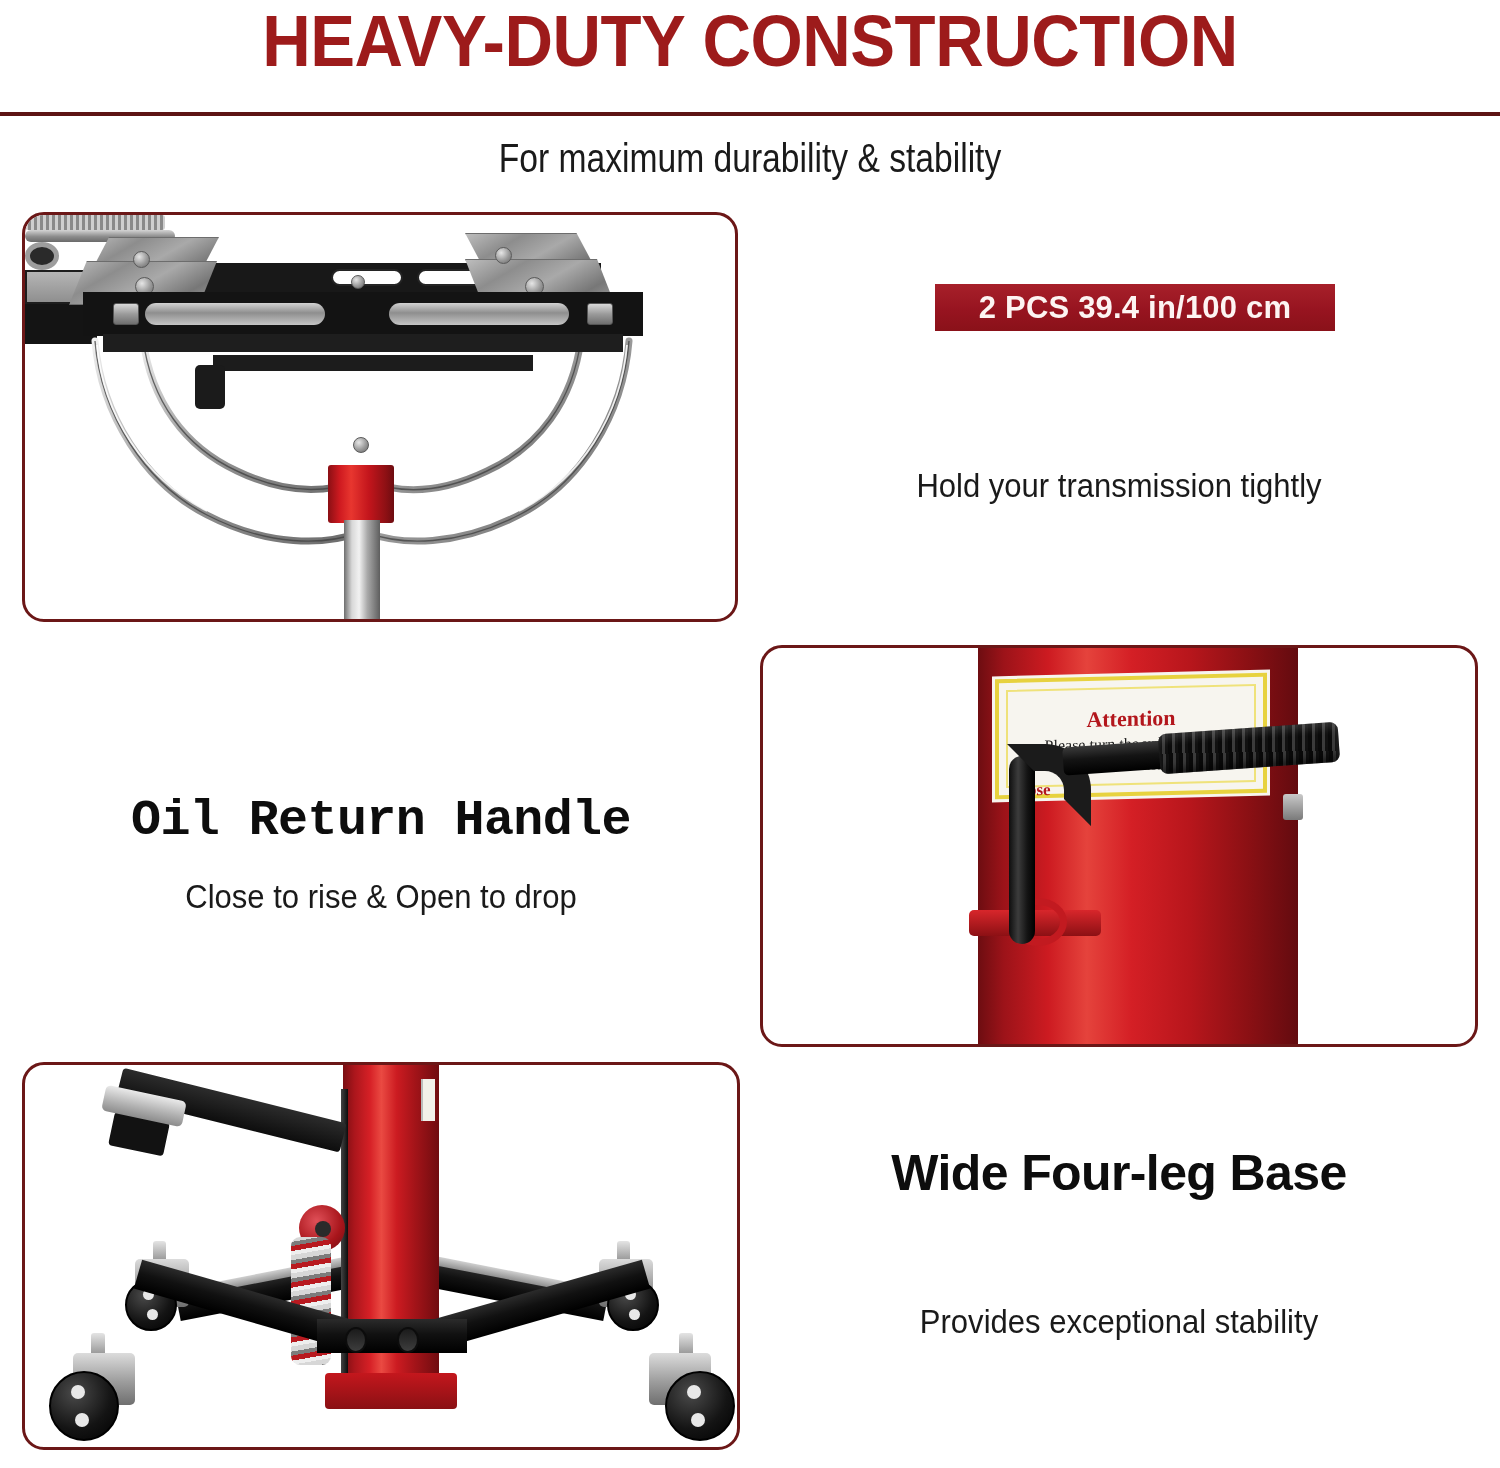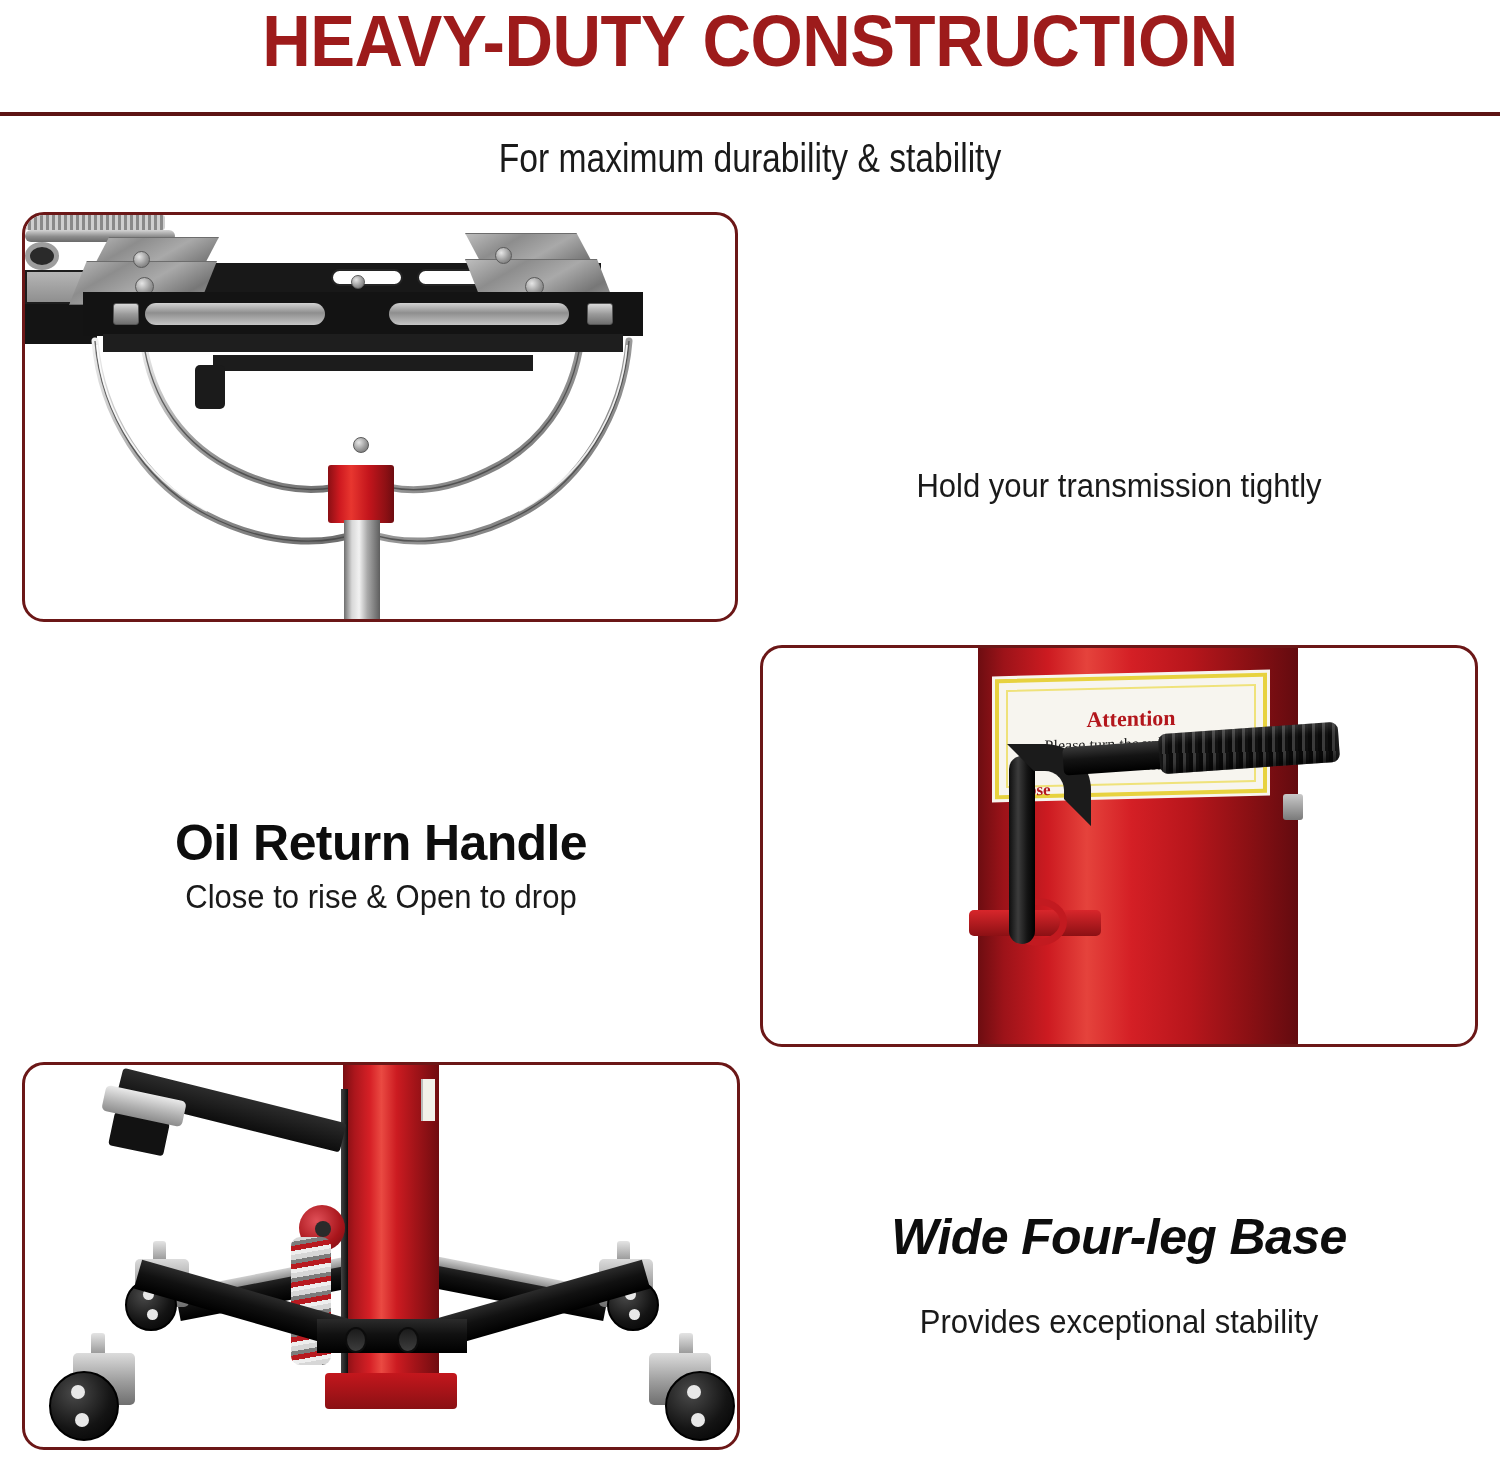--- a/index.html
+++ b/index.html
@@ -81,24 +81,24 @@
     font-size: 33px;
     color: #1a1a1a;
     white-space: nowrap;
     text-align: center;
     transform: scaleX(0.94);
   }
 
   #title-chain { left: 760px; top: 378px; width: 718px; }
   #sub-chain   { left: 760px; top: 467px; width: 718px; }
 
-  #title-handle { left: 22px; top: 814px; width: 718px; }
+  #title-handle { left: 22px; top: 792px; width: 718px; font-family: Liberation Mono, monospace; }
   #sub-handle   { left: 22px; top: 878px; width: 718px; }
 
-  #title-base { left: 760px; top: 1208px; width: 718px; font-style: italic; }
+  #title-base { left: 760px; top: 1144px; width: 718px; }
   #sub-base   { left: 760px; top: 1303px; width: 718px; }
 
   
   .ill { position: absolute; inset: 0; }
   .blk { position: absolute; background: #161616; }
   .redpart {
     position: absolute;
     background: linear-gradient(90deg, #8a0f14 0%, #cf1a20 18%, #e8362f 35%, #c3151c 62%, #8c1014 88%, #6d0c10 100%);
   }
   .chrome {
@@ -386,20 +386,21 @@
       <div id="s-shaft"></div>
       <div id="s-ring"></div>
       <div id="s-plate2"></div>
       <div id="s-collar-blk"></div>
       <div class="bolt" style="left:328px;top:222px;width:16px;height:16px;"></div>
       <div class="redpart" id="s-collar-red"></div>
       <div class="chrome" id="s-ram"></div>
     </div>
   </div>
 
+  <div class="badge">2 PCS 39.4 in/100 cm</div>
   <div class="feat-sub" id="sub-chain">Hold your transmission tightly</div>
 
   <div class="panel" id="panel-handle">
     <div class="ill">
       <div id="h-cyl"></div>
 
       <div id="h-label">
         <div id="h-label-inner"></div>
         <div class="lbl-attn">Attention</div>
         <div class="lbl-line" id="lbl-l1">Please turn the valve to the</div>

